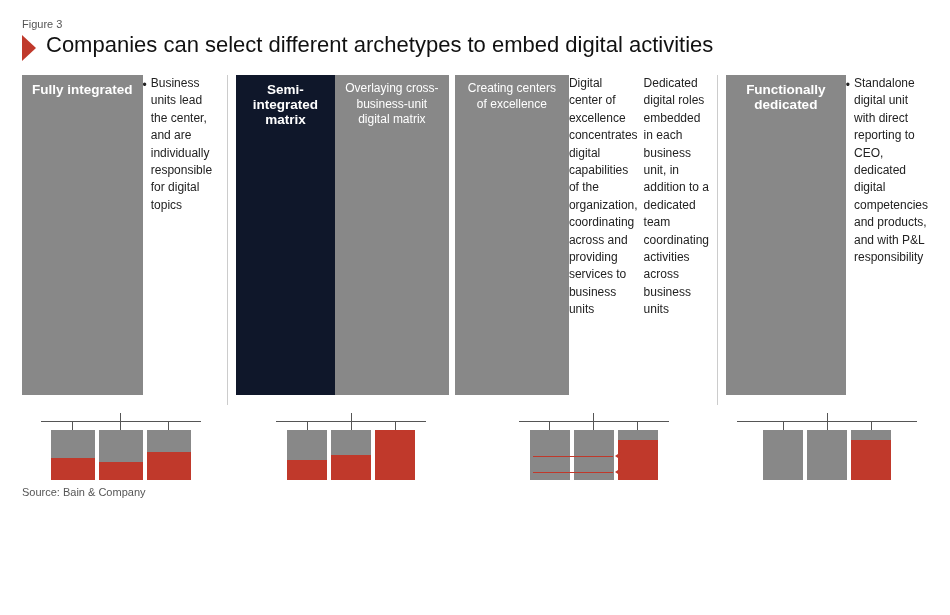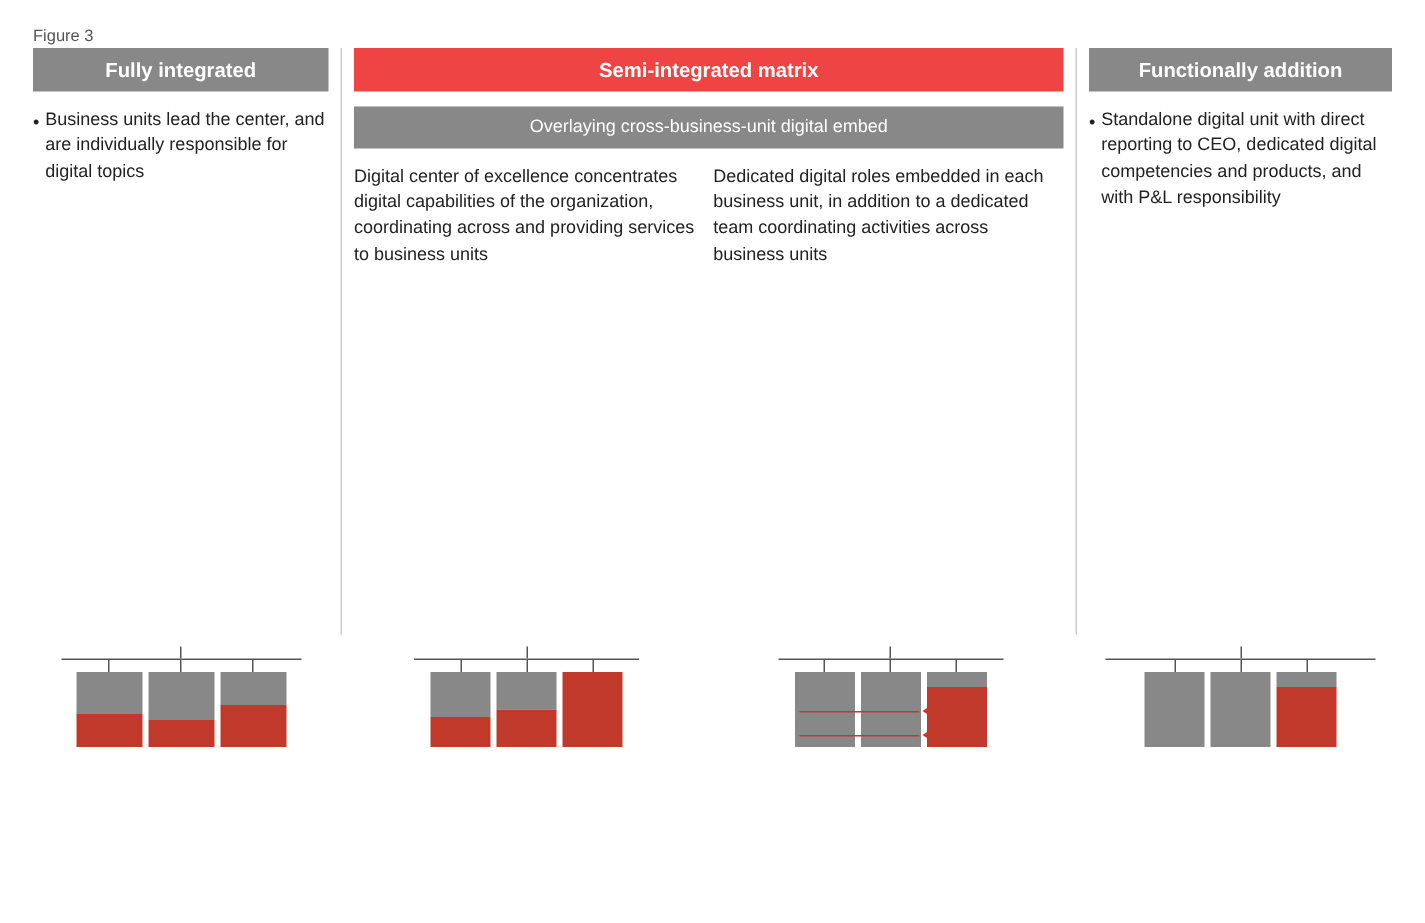--- a/index.html
+++ b/index.html
@@ -52,21 +52,21 @@
       margin-bottom: 12px;
     }
     .columns-area {
       display: flex;
       flex: 1;
       gap: 0;
     }
     
     .col {
       display: flex;
-      flex-direction: column;
+      flex-direction: row;
     }
     .col-fully {
       width: 205px;
       padding-right: 8px;
     }
     .col-semi {
       flex: 1;
       padding: 0 8px;
       border-left: 1px solid #ccc;
       border-right: 1px solid #ccc;
@@ -79,21 +79,21 @@
     .col-header {
       background: #888;
       color: #fff;
       font-weight: bold;
       font-size: 13.5px;
       text-align: center;
       padding: 7px 10px;
       margin-bottom: 10px;
     }
     .col-header.dark {
-      background: #ef4444;
+      background: #0f172a;
     }
     
     .semi-sub-headers {
       display: flex;
       gap: 6px;
       margin-bottom: 10px;
     }
     .semi-sub-header {
       flex: 1;
       background: #888;
@@ -162,49 +162,54 @@
       margin-top: 6px;
     }
   </style>
 </head>
 <body>
 
 <div class="page">
 
   <div class="figure-label">Figure 3</div>
 
+  <div class="title-row">
+    <div class="red-triangle"></div>
+    <h1 class="main-title">Companies can select different archetypes to embed digital activities</h1>
+  </div>
 
 
   <div class="columns-area">
 
     <div class="col col-fully">
       <div class="col-header">Fully integrated</div>
       <div class="col-body">
         <div class="bullet">
           <span class="bullet-dot">•</span>
           <span>Business units lead the center, and are individually responsible for digital topics</span>
         </div>
       </div>
     </div>
 
     <div class="col col-semi">
       <div class="col-header dark">Semi-integrated matrix</div>
       <div class="semi-sub-headers">
-        <div class="semi-sub-header">Overlaying cross-business-unit digital embed</div>
+        <div class="semi-sub-header">Overlaying cross-business-unit digital matrix</div>
+        <div class="semi-sub-header">Creating centers of excellence</div>
       </div>
       <div class="semi-bodies">
         <div class="semi-body-item">
           <span style="font-weight:normal;"><span>Digital center of excellence</span> <span>concentrates digital capabilities of the organization, coordinating across and providing services to business units</span></span>
         </div>
         <div class="semi-body-item">Dedicated digital roles embedded in each business unit, in addition to a dedicated team coordinating activities across business units</div>
       </div>
     </div>
 
     <div class="col col-functional">
-      <div class="col-header">Functionally addition</div>
+      <div class="col-header">Functionally dedicated</div>
       <div class="col-body">
         <div class="bullet">
           <span class="bullet-dot">•</span>
           <span>Standalone digital unit with direct reporting to CEO, dedicated digital competencies and products, and with P&amp;L responsibility</span>
         </div>
       </div>
     </div>
 
   </div>
 
@@ -367,14 +372,15 @@
               <div style="width:40px; height:10px; background:#888;"></div>
               <div style="width:40px; height:40px; background:#c0392b;"></div>
             </div>
           </div>
         </div>
       </div>
     </div>
 
   </div>
 
+  <div class="source-line">Source: Bain &amp; Company</div>
 
 </div>
 
 </body></html>

